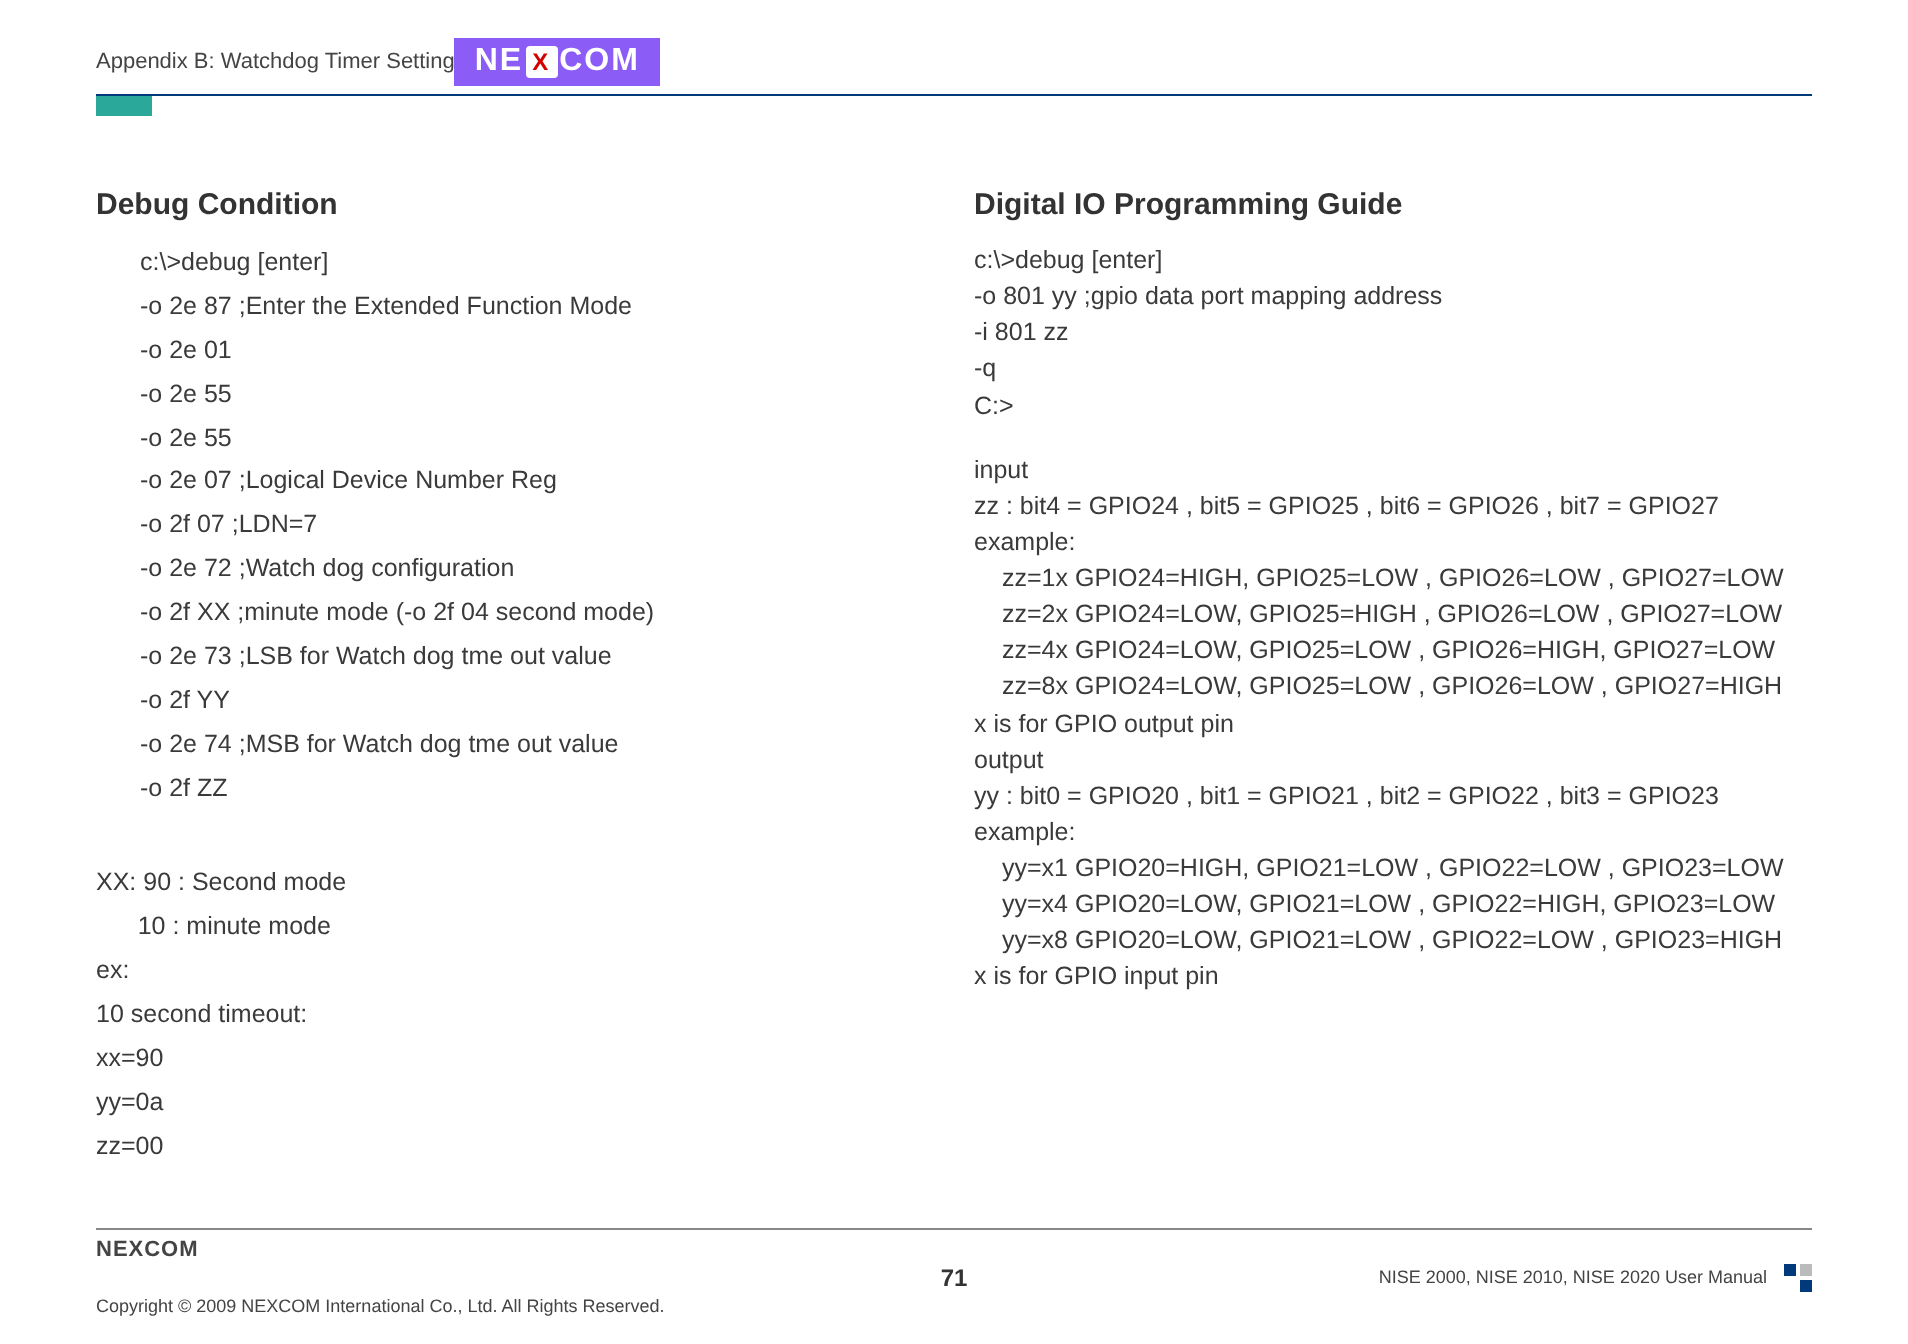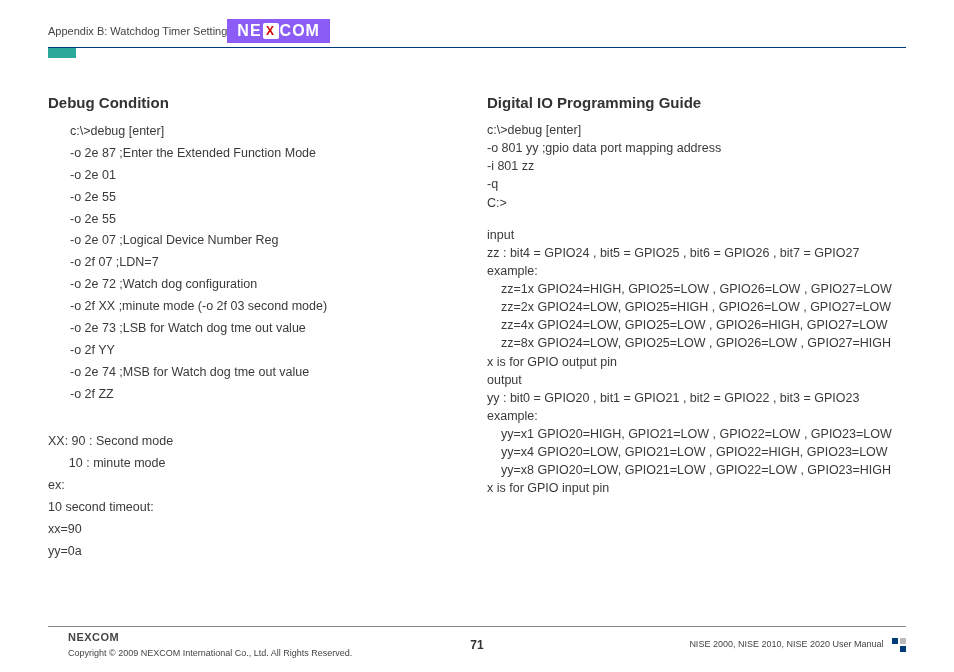--- a/index.html
+++ b/index.html
@@ -79,21 +79,21 @@
     left: 48px;
     right: 48px;
     border-top: 1px solid #888;
     padding-top: 4px;
     display: flex;
     justify-content: space-between;
     align-items: center;
     font-size: 9px;
     color: #444;
   }
-  .footer-left { display: flex; flex-direction: column; gap: 5px; margin-left: 20px; }
+  .footer-left { display: flex; flex-direction: column; gap: 17px; }
   .footer-logo {
     font-weight: bold;
     font-size: 11px;
     color: #444;
     letter-spacing: 0.5px;
   }
   .page-num {
     font-size: 12px;
     font-weight: bold;
     color: #333;
@@ -127,34 +127,35 @@
     <h2>Debug Condition</h2>
     <div class="indent">
       <div class="line">c:\&gt;debug [enter]</div>
       <div class="line">-o 2e 87 ;Enter the Extended Function Mode</div>
       <div class="line">-o 2e 01</div>
       <div class="line">-o 2e 55</div>
       <div class="line">-o 2e 55</div>
       <div class="line">-o 2e 07 ;Logical Device Number Reg</div>
       <div class="line">-o 2f 07 ;LDN=7</div>
       <div class="line">-o 2e 72 ;Watch dog configuration</div>
-      <div class="line">-o 2f XX ;minute mode (-o 2f 03 second mode)</div>
+      <div class="line">-o 2f XX ;minute mode (-o 2f 04 second mode)</div>
       <div class="line">-o 2e 73 ;LSB for Watch dog tme out value</div>
       <div class="line">-o 2f YY</div>
       <div class="line">-o 2e 74 ;MSB for Watch dog tme out value</div>
       <div class="line">-o 2f ZZ</div>
     </div>
     <div class="spacer"></div>
     <div>
       <div class="line">XX: 90 : Second mode</div>
       <div class="line" style="white-space:pre">      10 : minute mode</div>
       <div class="line">ex:</div>
       <div class="line">10 second timeout:</div>
       <div class="line">xx=90</div>
       <div class="line">yy=0a</div>
+      <div class="line">zz=00</div>
     </div>
   </div>
 
   <div class="col">
     <h2>Digital IO Programming Guide</h2>
     <div>
       <div class="tight">c:\&gt;debug [enter]</div>
       <div class="tight">-o 801 yy ;gpio data port mapping address</div>
       <div class="tight">-i 801 zz</div>
       <div class="tight">-q</div>

